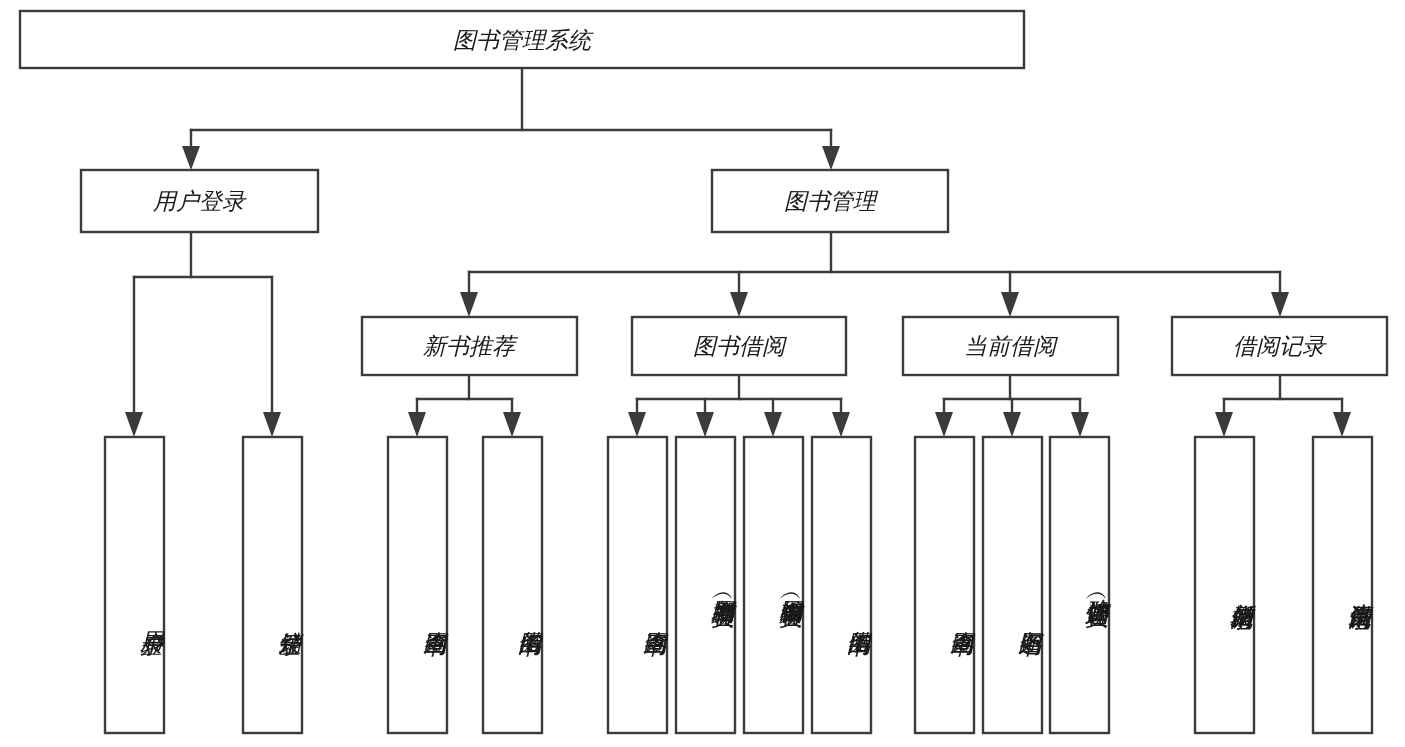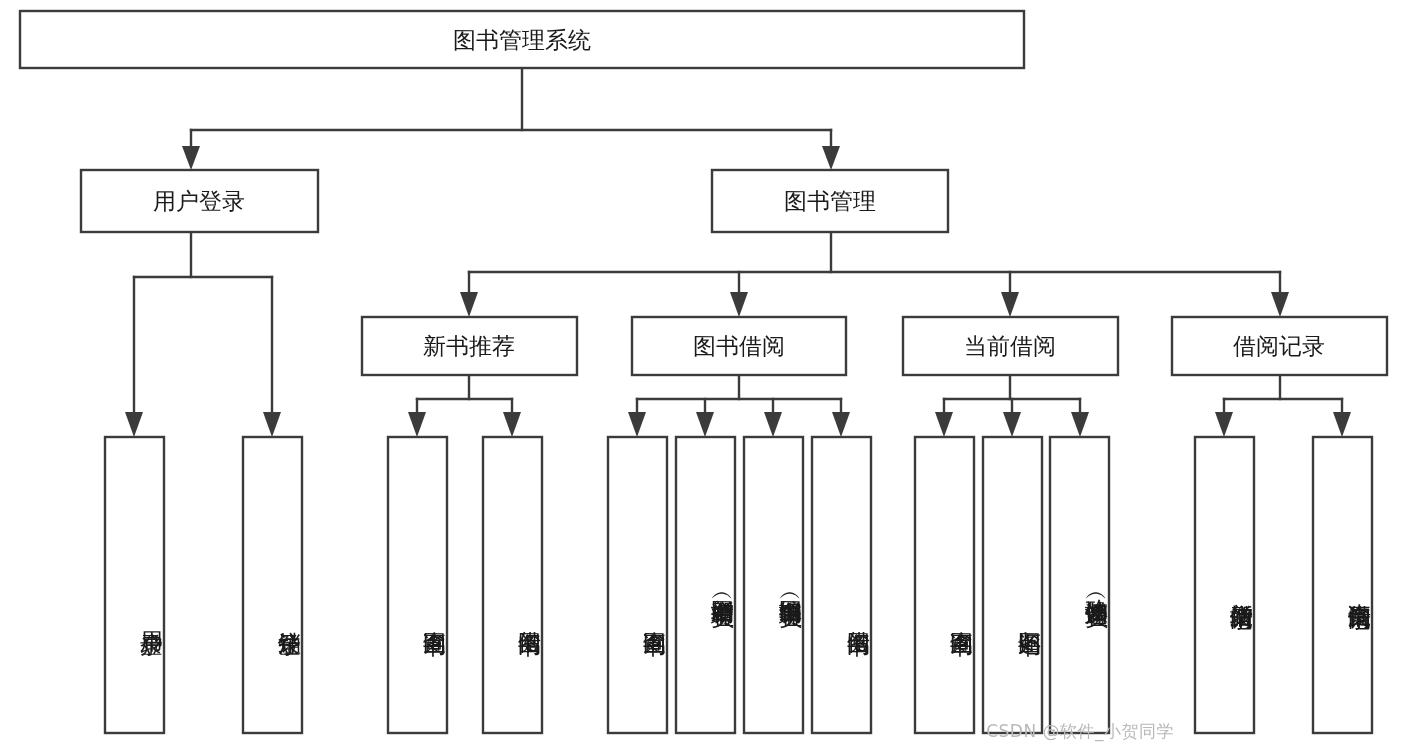--- a/index.html
+++ b/index.html
@@ -11,20 +11,21 @@
     width: 1405px;
     height: 747px;
     font-family: "DejaVu Sans", "Liberation Sans", sans-serif;
     overflow: hidden;
   }
   #diagram-root {
     position: relative;
     width: 1188px;
     height: 747px;
     background: #ffffff;
+    font-style: italic;
   }
   svg.diagram-svg {
     position: absolute;
     left: 0;
     top: 0;
     width: 1405px;
     height: 747px;
   }
   .node-box {
     fill: #ffffff;
@@ -199,14 +200,13 @@
   <div class="leaf-label" style="left:744px; top:443px; width:59px; height:285px;">编辑图书（管理员）</div>
   <div class="leaf-label" style="left:812px; top:505px; width:59px; height:220px;">借阅图书</div>
 
   <div class="leaf-label" style="left:915px; top:505px; width:59px; height:220px;">查询图书</div>
   <div class="leaf-label" style="left:983px; top:505px; width:59px; height:220px;">归还图书</div>
   <div class="leaf-label" style="left:1050px; top:443px; width:59px; height:285px;">确认归还（管理员）</div>
 
   <div class="leaf-label" style="left:1195px; top:450px; width:59px; height:275px;">新增借阅记录</div>
   <div class="leaf-label" style="left:1313px; top:450px; width:59px; height:275px;">查询借阅记录</div>
 
-  <div class="watermark">CSDN @软件_小贺同学</div>
 </div>
 
 </body></html>

